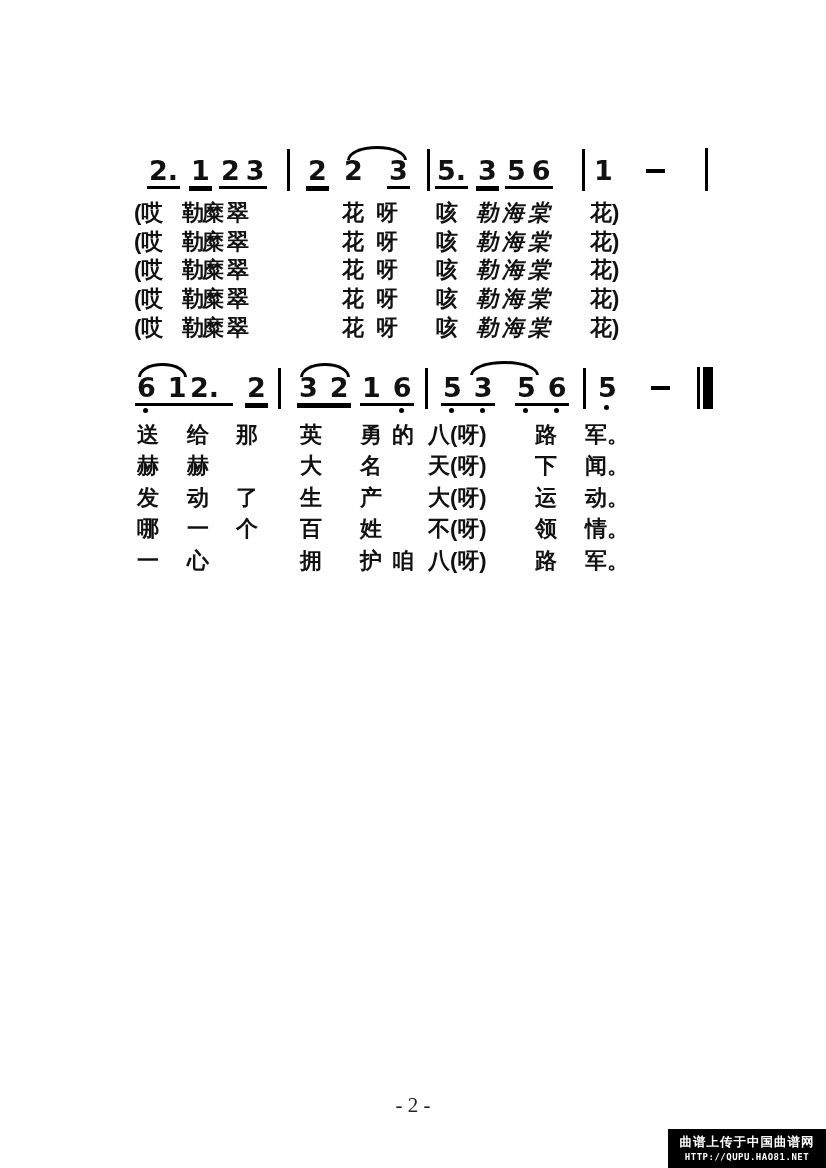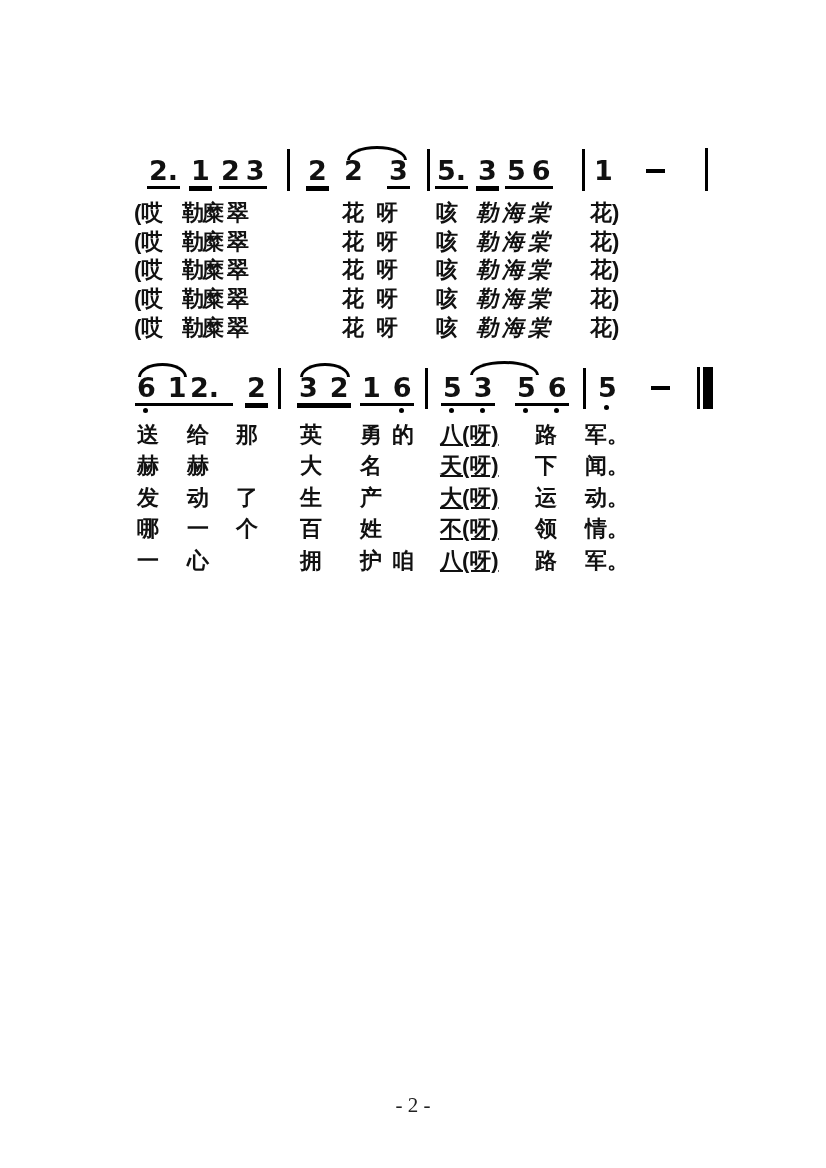--- a/index.html
+++ b/index.html
@@ -41,21 +41,21 @@
   
   .trow,.vrow{position:absolute;left:0;width:100%;height:26px;}
   .lyr{
     position:absolute;top:0;white-space:nowrap;
     font-weight:700;font-size:22px;line-height:24px;
   }
   .tc1{left:134px;} .tc2{left:182px;} .tc3{left:202px;letter-spacing:3px;}
   .tc4{left:318px;letter-spacing:12px;margin-left:24px;} .tc5{left:436px;}
   .tc6{left:476px;letter-spacing:4px;font-style:italic;} .tc7{left:590px;}
   .vc1{left:137px;} .vc2{left:187px;} .vc3{left:236px;} .vc4{left:300px;}
-  .vc5{left:360px;letter-spacing:10px;} .vc6{left:440px;text-decoration:underline;} .vc7{left:535px;} .vc8{left:585px;}
+  .vc5{left:360px;letter-spacing:10px;} .vc6{left:428px;} .vc7{left:535px;} .vc8{left:585px;}
   
   .pagenum{
     position:absolute;left:0;right:0;top:1093px;text-align:center;
     font-family:"Liberation Serif","DejaVu Serif",serif;
     font-size:21px;color:#222;
   }
   .watermark{
     position:absolute;left:668px;top:1129px;width:158px;height:39px;
     background:#000;color:#fff;text-align:center;
   }
@@ -253,14 +253,18 @@
       <span class="lyr vc4">拥</span>
       <span class="lyr vc5">护咱</span>
       <span class="lyr vc6">八(呀)</span>
       <span class="lyr vc7">路</span>
       <span class="lyr vc8">军。</span>
     </div>
   </div>
 
   <div class="pagenum">- 2 -</div>
 
+  <div class="watermark">
+    <div class="wm1">曲谱上传于中国曲谱网</div>
+    <div class="wm2">HTTP://QUPU.HAO81.NET</div>
+  </div>
 
 </div>
 
 </body></html>

